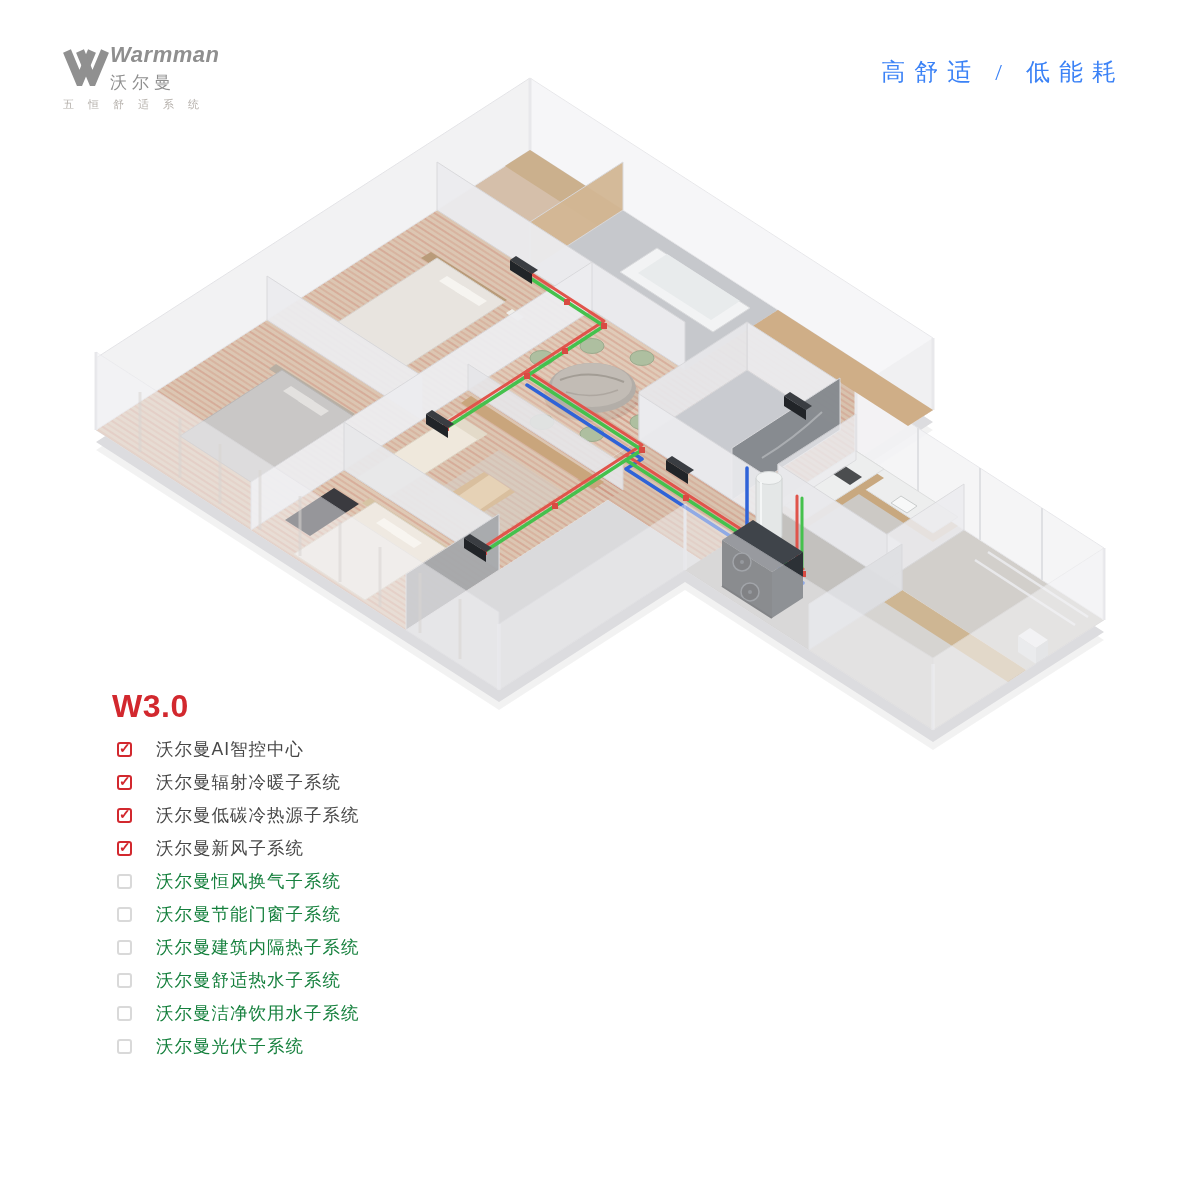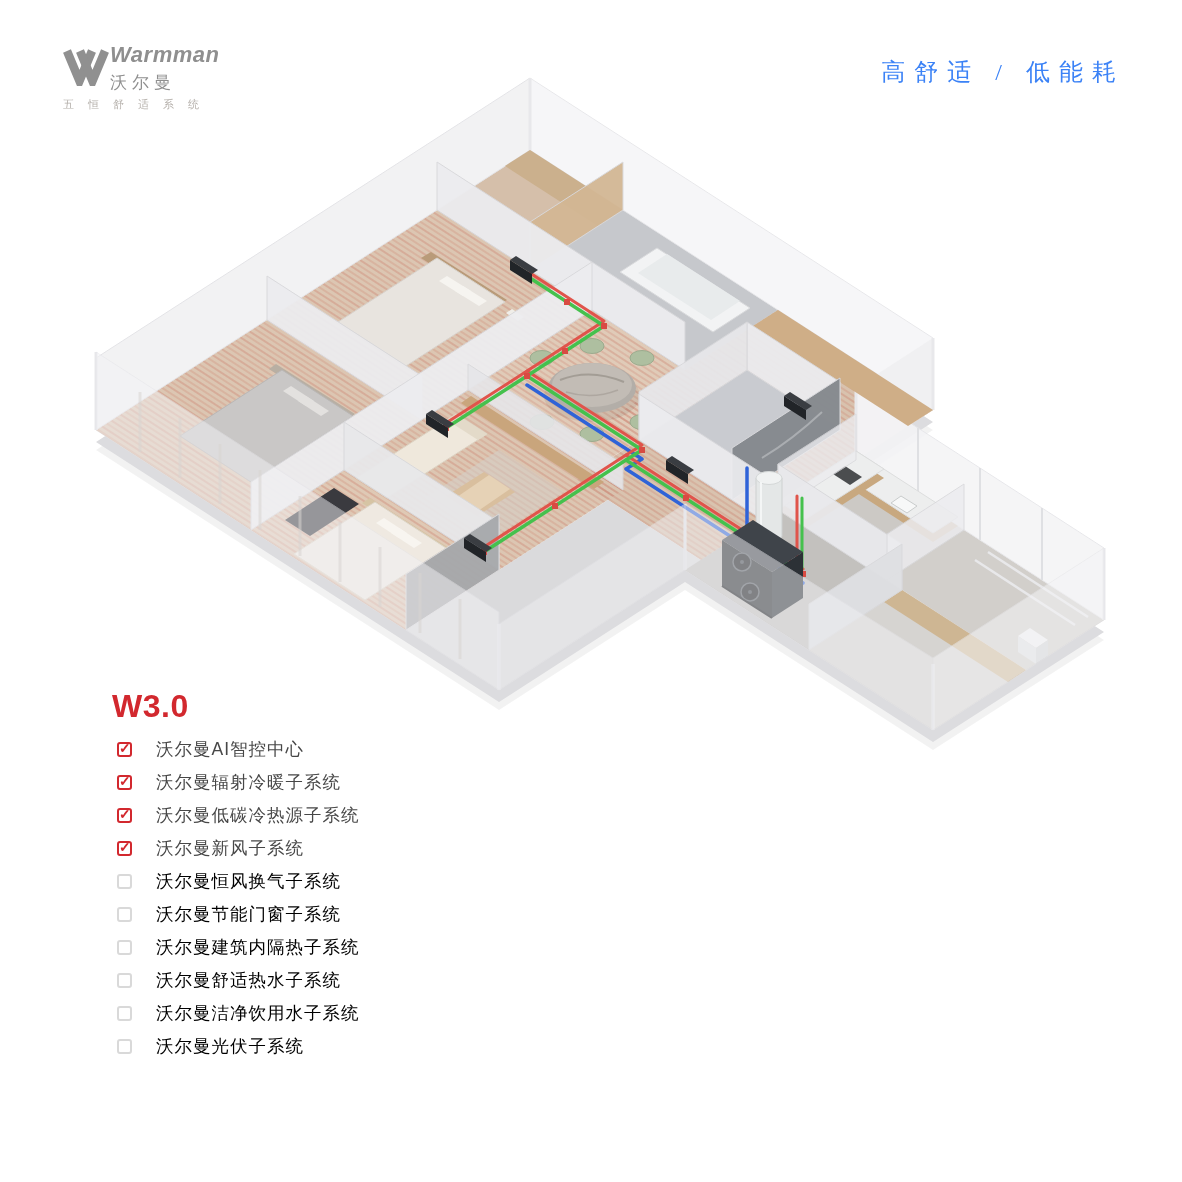--- a/index.html
+++ b/index.html
@@ -22,21 +22,21 @@
   .panel-title{
     position:absolute;left:112px;top:688px;font-size:32px;font-weight:800;
     color:#d2282e;letter-spacing:.5px;
   }
   .checklist{position:absolute;left:117px;top:739px;display:flex;flex-direction:column;gap:13px;}
   .row{display:flex;align-items:center;height:20px;}
   .box{
     width:15px;height:15px;border-radius:3px;border:2px solid #d9d9d9;
     position:relative;flex:0 0 auto;box-sizing:border-box;
   }
-  .row .lbl{margin-left:24px;font-size:17.5px;color:#000000;letter-spacing:1px;white-space:nowrap;}
+  .row .lbl{margin-left:24px;font-size:17.5px;color:#15803d;letter-spacing:1px;white-space:nowrap;}
   .row[data-checked="true"] .box{border-color:#d2282e;}
   .row[data-checked="true"] .box::after{
     content:"\2713";position:absolute;left:0px;top:-4px;font-size:14px;
     font-weight:bold;color:#d2282e;
   }
   .row[data-checked="true"] .lbl{color:#474747;}
   
   .plan{position:absolute;left:0;top:0;}
 </style>
 </head>

